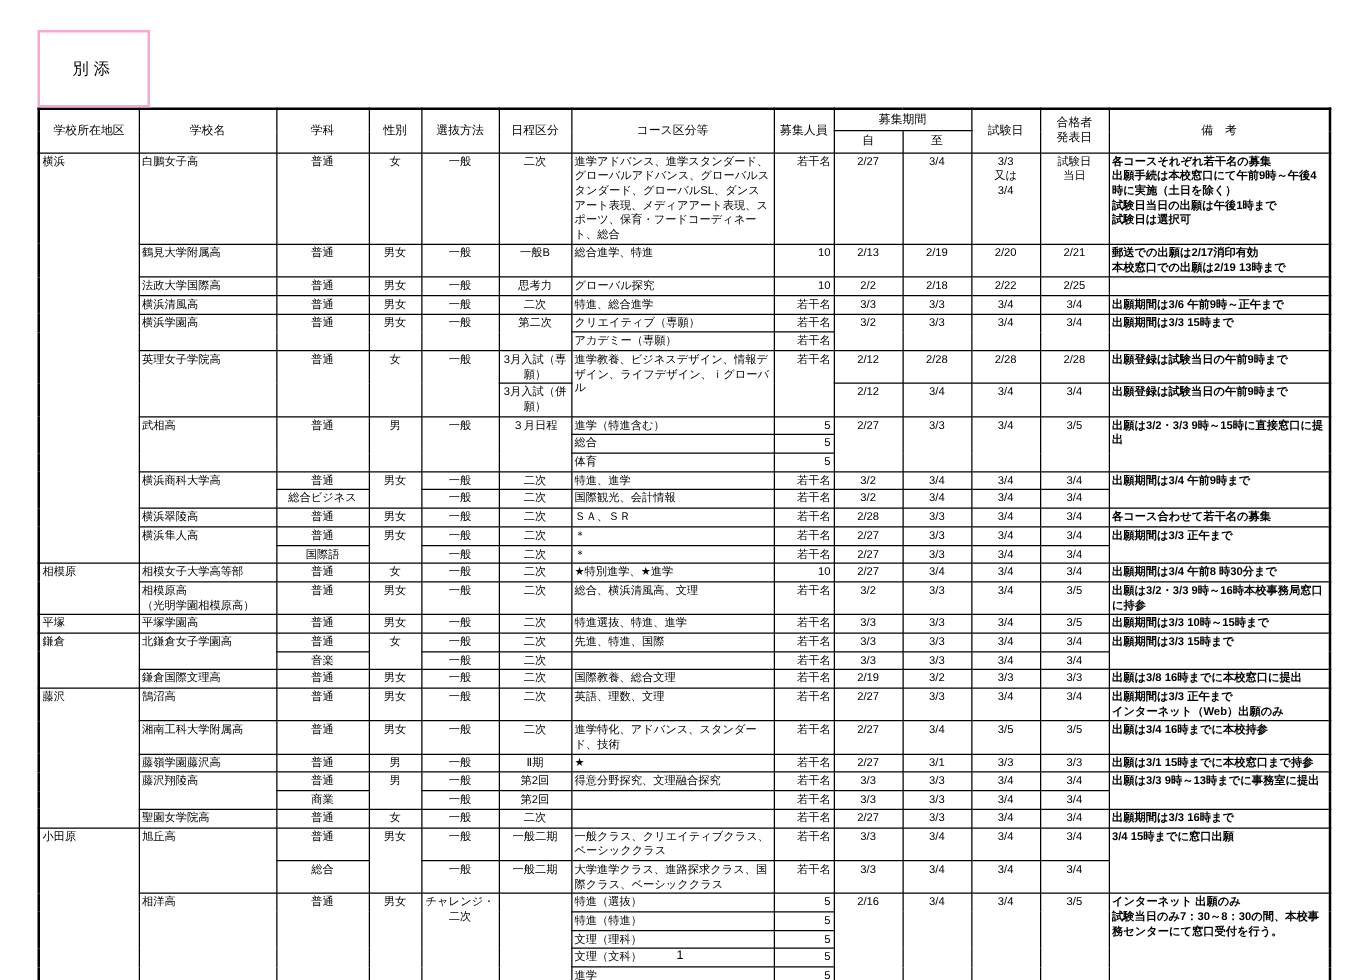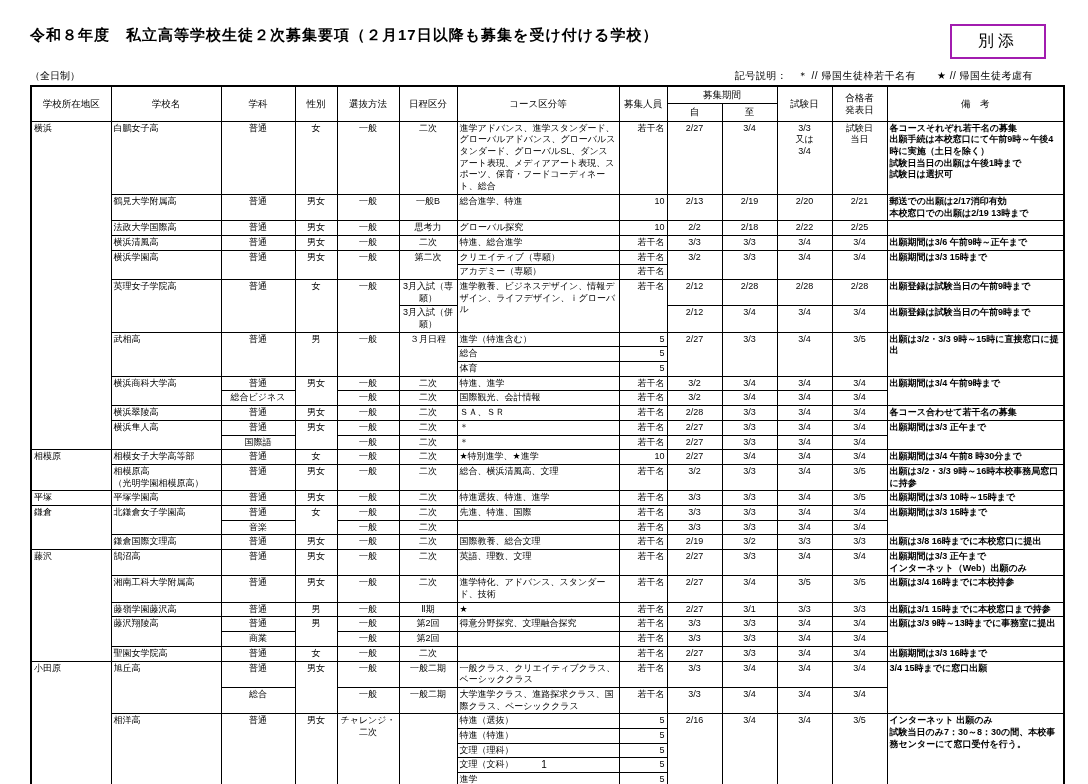--- a/index.html
+++ b/index.html
@@ -13,21 +13,21 @@
     box-sizing:border-box;
   }
   .title-row {
     display:flex; justify-content:space-between; align-items:flex-start;
     padding:26px 42px 0 30px;
   }
   .title {
     margin:0; font-size:15px; font-weight:bold; letter-spacing:1px;
   }
   .attachment {
-    border:2px solid #a21caf; padding:5px 26px; font-size:16px;
+    border:2px solid #f9a8d4; padding:20px 26px; font-size:13px;
     letter-spacing:4px; margin-top:-2px; white-space:nowrap;
   }
   .meta-row {
     display:flex; justify-content:space-between; align-items:flex-end;
     padding:10px 55px 2px 30px; font-size:10px;
   }
   .legend { letter-spacing:0.5px; }
   table.req {
     border-collapse:collapse; table-layout:fixed;
     width:1033px; margin:0 25px 0 30px;
@@ -59,28 +59,23 @@
     position:absolute; bottom:14px; left:0; width:100%;
     text-align:center; font-size:10px;
   }
 </style>
 </head>
 <body>
 
 <div class="page">
 
   <div class="title-row">
-    <h1 class="title">令和８年度　私立高等学校生徒２次募集要項（２月17日以降も募集を受け付ける学校）</h1>
     <div class="attachment">別添</div>
   </div>
 
-  <div class="meta-row">
-    <span>（全日制）</span>
-    <span class="legend">記号説明：　＊ // 帰国生徒枠若干名有　　★ // 帰国生徒考慮有</span>
-  </div>
 
   <table class="req">
     <colgroup>
       <col style="width:80px">
         <col style="width:110px">
         <col style="width:74px">
       <col style="width:42px">
         <col style="width:62px">
         <col style="width:58px">
       <col style="width:162px">

